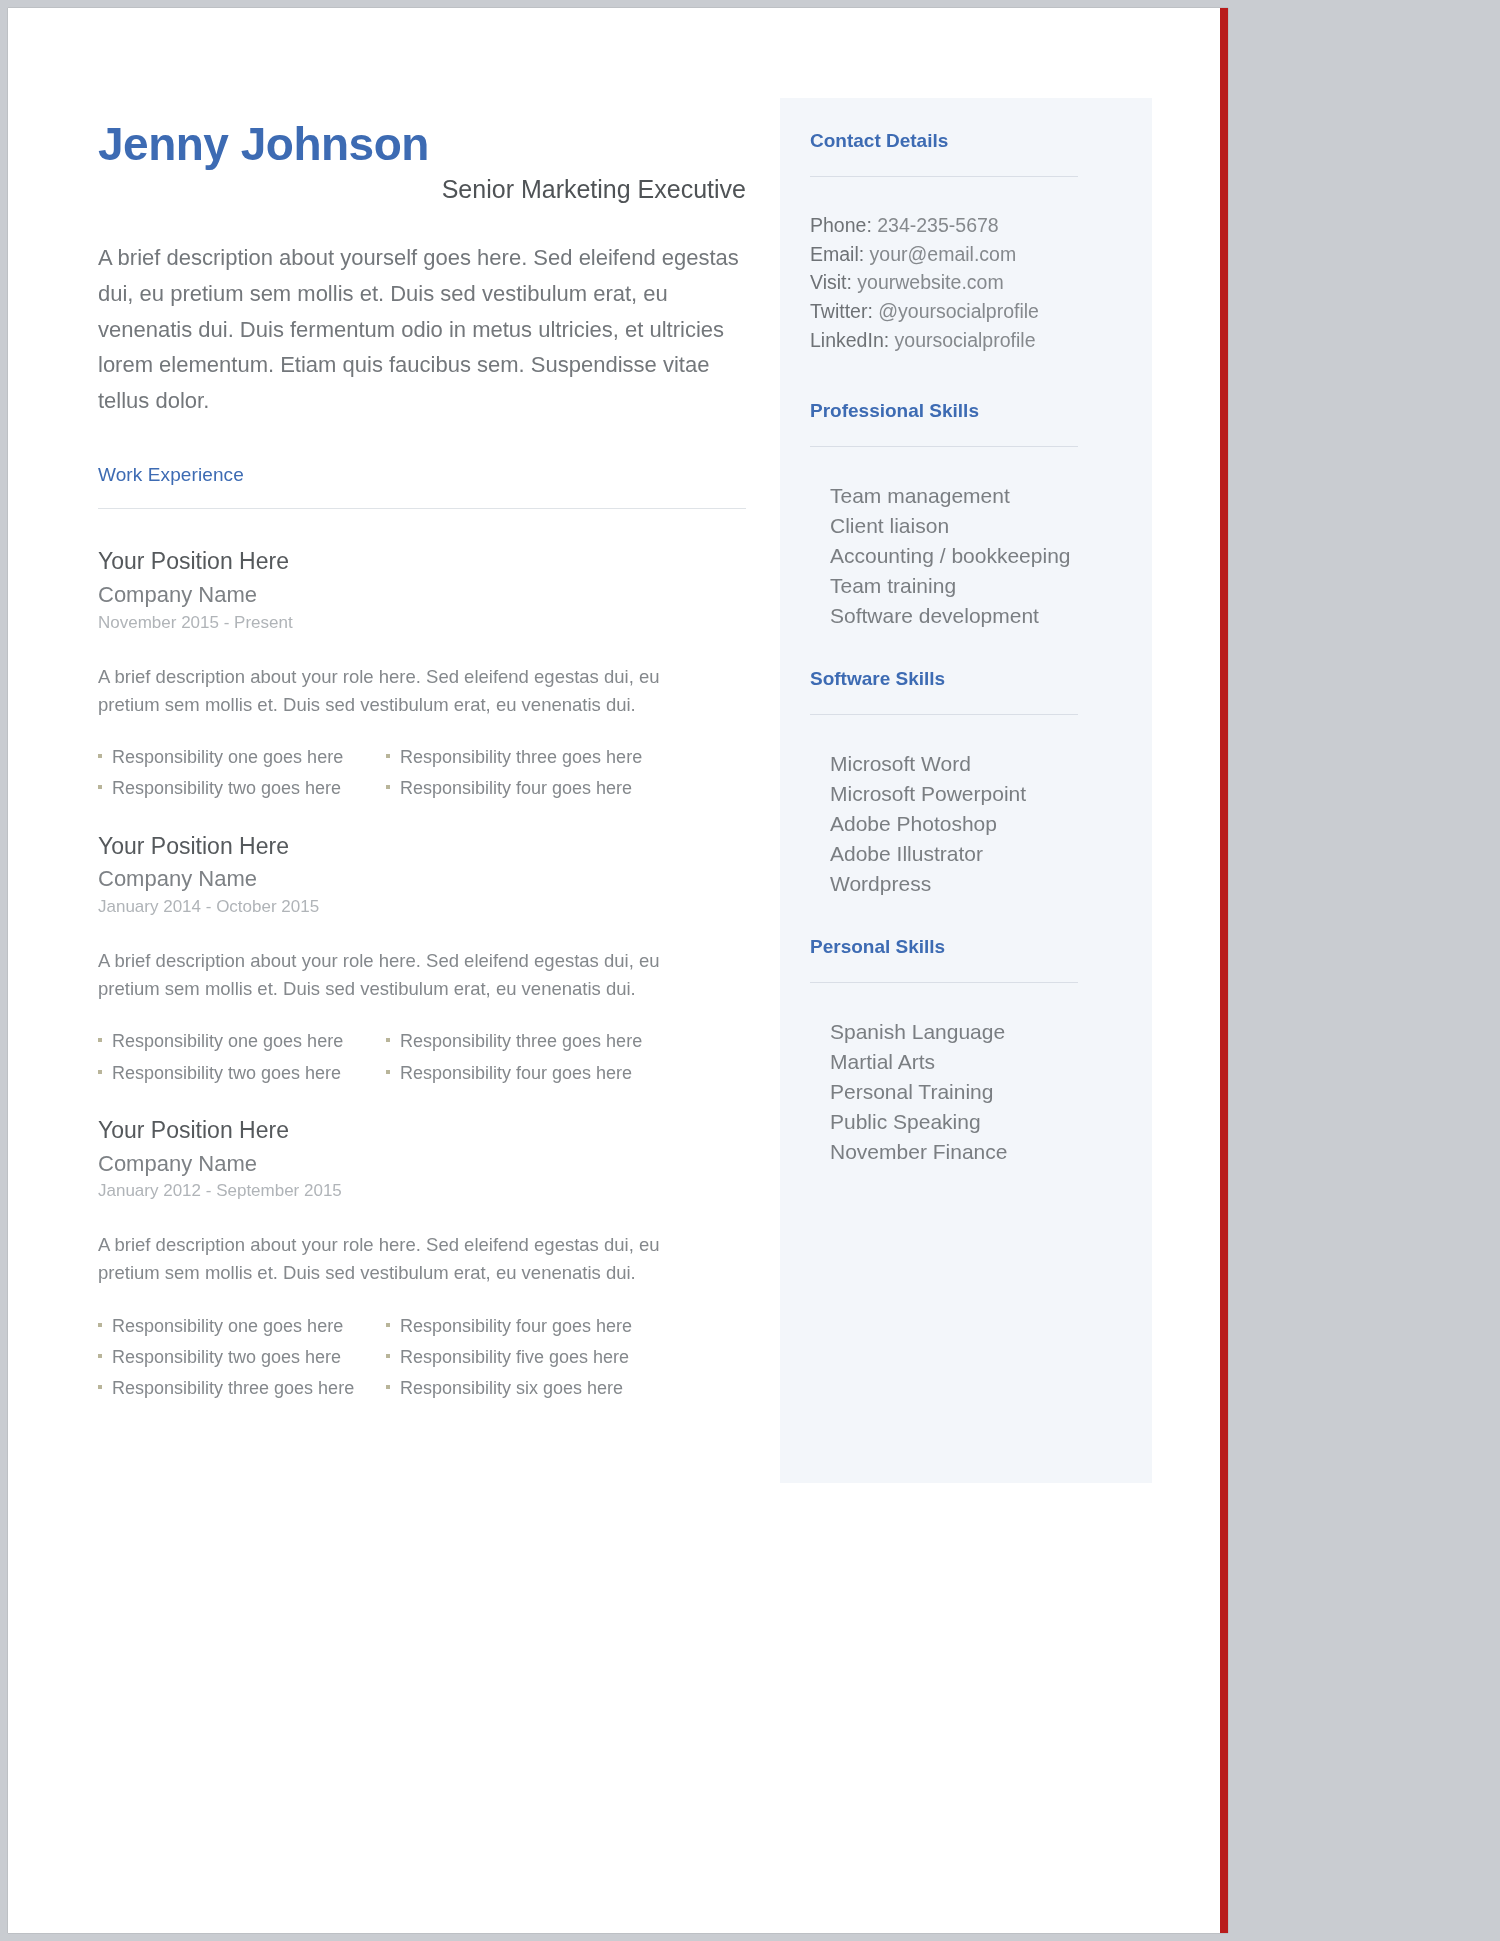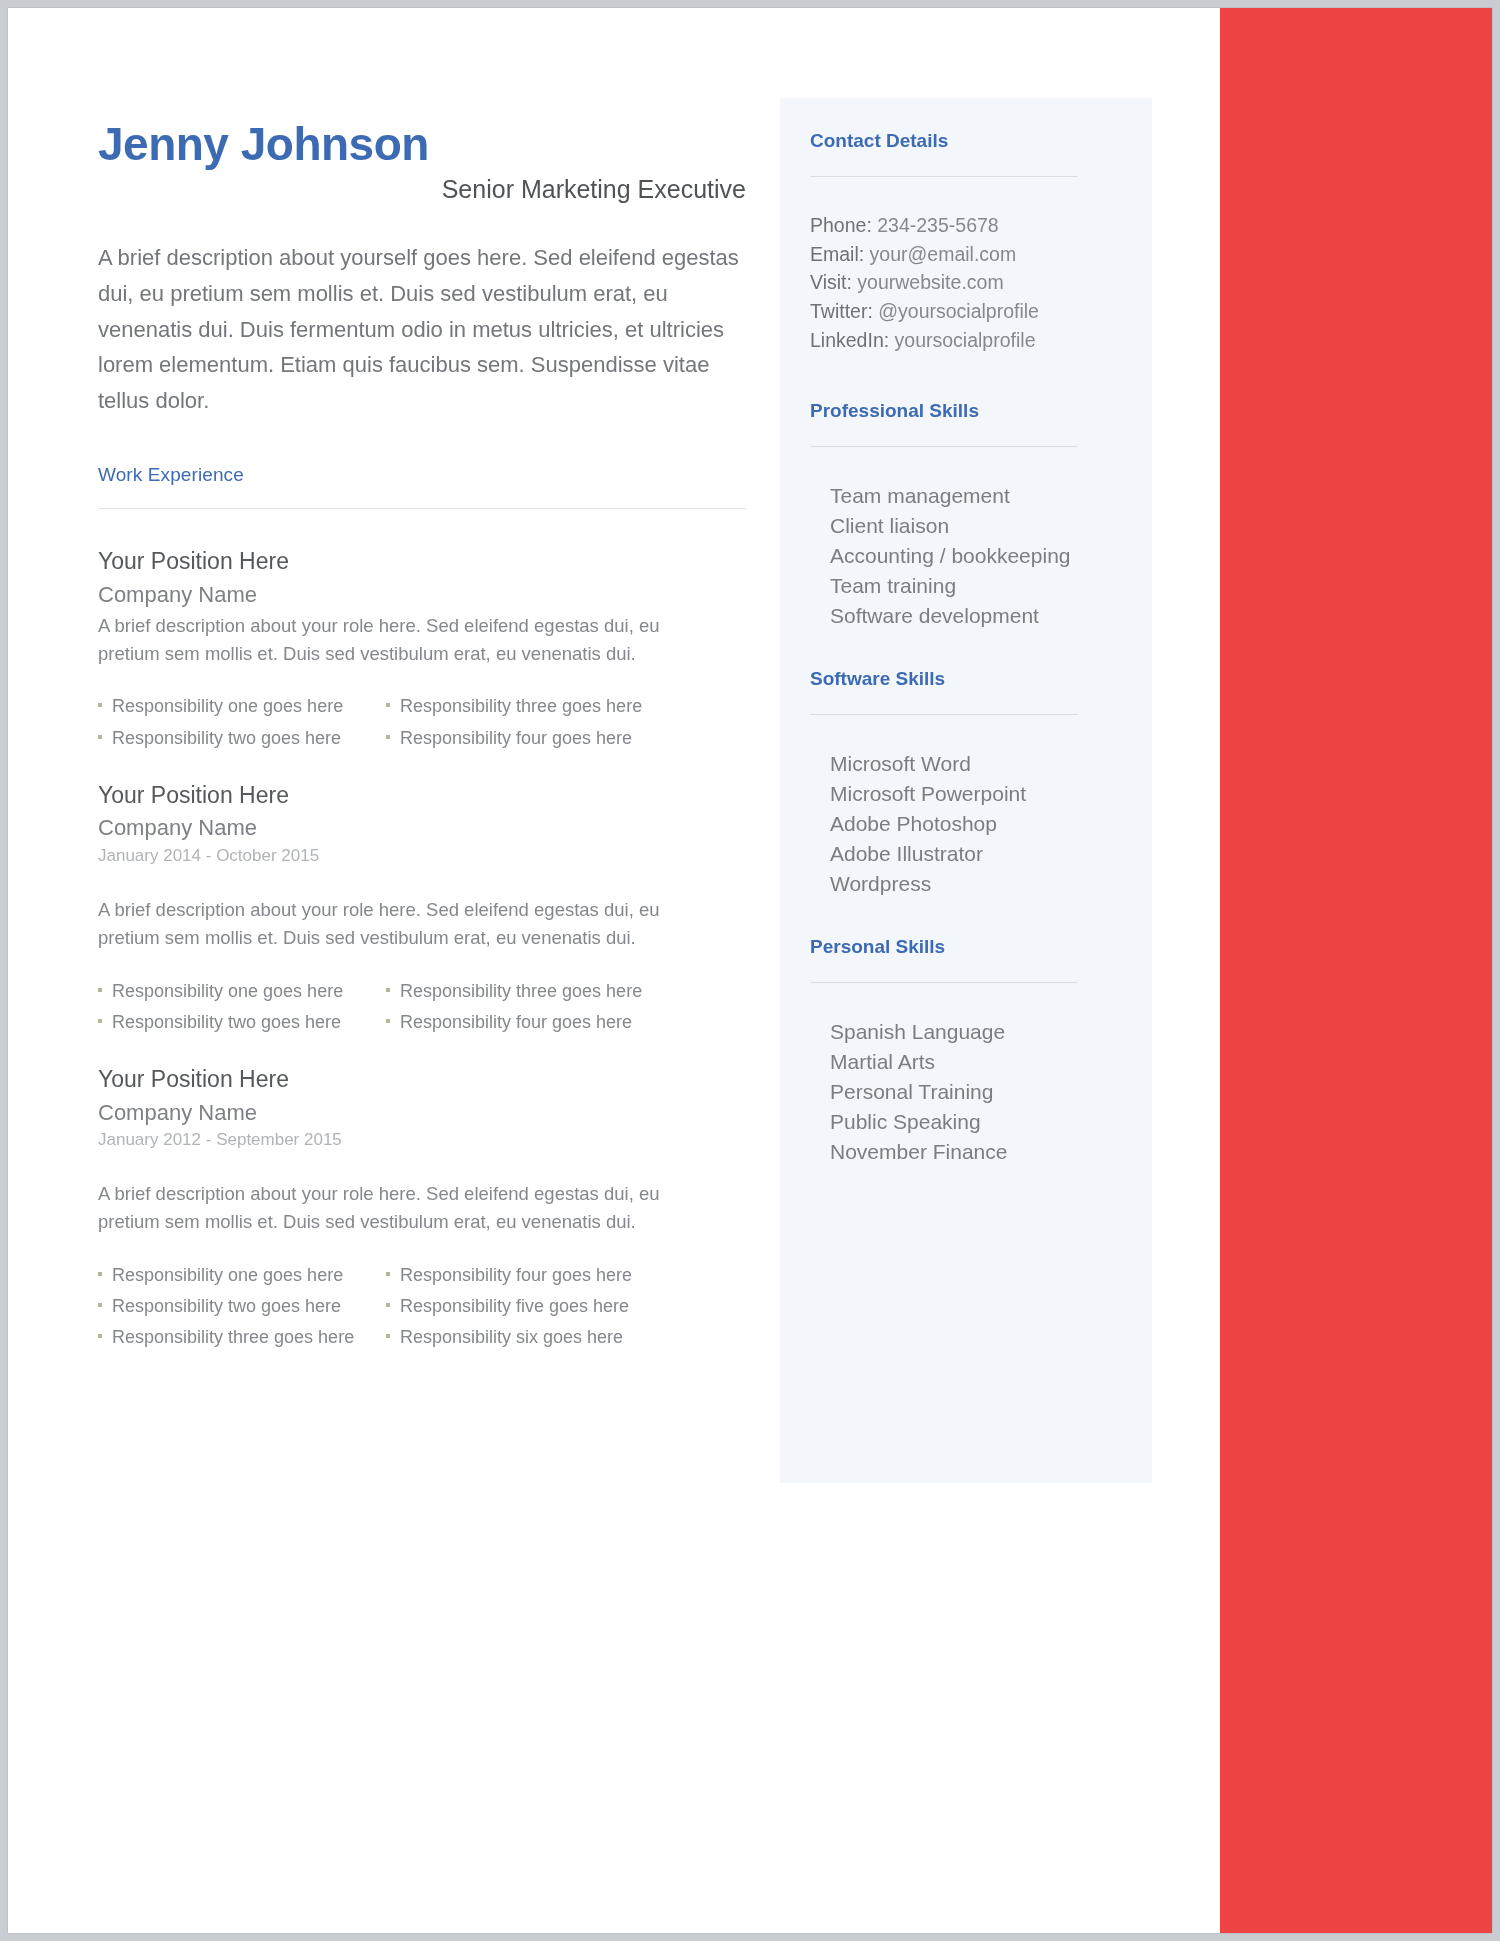--- a/index.html
+++ b/index.html
@@ -11,23 +11,23 @@
     width: 1500px;
     height: 1941px;
     font-family: "Liberation Sans", sans-serif;
     position: relative;
     overflow: hidden;
   }
   .page {
     position: absolute;
     left: 8px;
     top: 8px;
-    width: 1484px;
+    width: 1220px;
     height: 1925px;
-    background: #ef4444;
+    background: #b91c1c;
     box-shadow: 0 0 1px rgba(0,0,0,0.35);
     overflow: hidden;
   }
   .sheet {
     position: absolute;
     left: 0; top: 0;
     width: 1212px;
     height: 1925px;
     background: #ffffff;
     overflow: hidden;
@@ -182,20 +182,21 @@
     <div class="job-title">Senior Marketing Executive</div>
     <p class="summary">A brief description about yourself goes here. Sed eleifend egestas dui, eu pretium sem mollis et. Duis sed vestibulum erat, eu venenatis dui. Duis fermentum odio in metus ultricies, et ultricies lorem elementum. Etiam quis faucibus sem. Suspendisse vitae tellus dolor.</p>
 
     <div class="section-heading">Work Experience</div>
     <div class="rule"></div>
 
     <div id="entries">
           <div class="entry">
             <div class="entry-position">Your Position Here</div>
             <div class="entry-company">Company Name</div>
+            <div class="entry-dates">November 2015 - Present</div>
             <div class="entry-desc">A brief description about your role here. Sed eleifend egestas dui, eu pretium sem mollis et. Duis sed vestibulum erat, eu venenatis dui.</div>
             <div class="resp-grid">
               <div class="resp-item"><span class="dot"></span><span>Responsibility one goes here</span></div>
               <div class="resp-item"><span class="dot"></span><span>Responsibility three goes here</span></div>
               <div class="resp-item"><span class="dot"></span><span>Responsibility two goes here</span></div>
               <div class="resp-item"><span class="dot"></span><span>Responsibility four goes here</span></div>
             </div>
           </div>
           <div class="entry">
             <div class="entry-position">Your Position Here</div>

